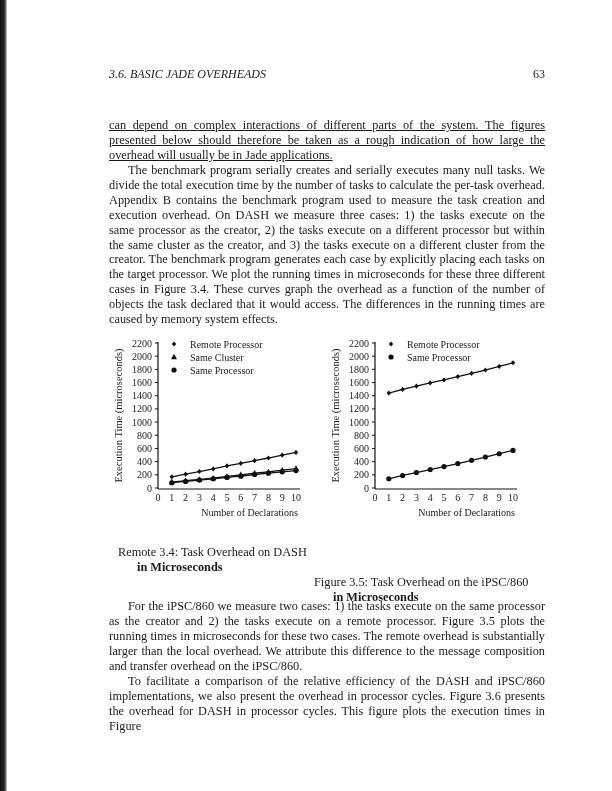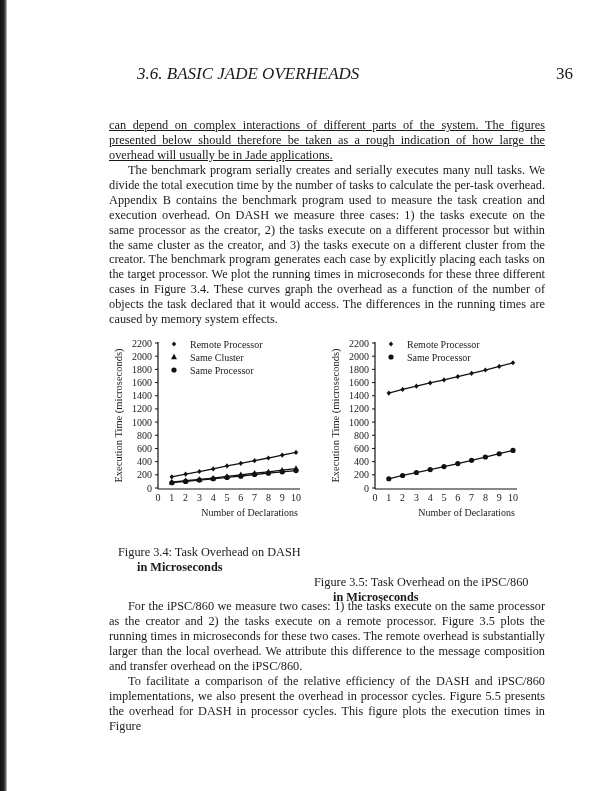--- a/index.html
+++ b/index.html
@@ -7,21 +7,21 @@
     width:612px; height:791px; position:relative; overflow:hidden;
     background:#ffffff; color:#1a1a1a;
     font-family:"Liberation Serif", "DejaVu Serif", serif;
   }
   .scan-edge {
     position:absolute; left:0; top:0; width:7px; height:791px;
     background:linear-gradient(to right,#111 0,#222 55%,#666 80%,#ddd 100%);
   }
   .running-head {
     position:absolute; left:109px; top:66px; width:436px; height:16px;
-    font-size:17px; line-height:16px;margin-left:28px;
+    font-size:12px; line-height:16px;
   }
   .running-head .title { position:absolute; left:0; top:0; font-style:italic; }
   .running-head .pageno { position:absolute; right:0; top:0; }
   .para {
     position:absolute; left:109px; width:436px;
     font-size:12.3px; line-height:14.9px; text-align:justify; margin:0;
   }
   .para.indent { text-indent:19px; }
   .chart { position:absolute; top:335px; }
   .chart svg { display:block; }
@@ -31,21 +31,21 @@
   }
   .caption .l2 { display:block; padding-left:19px;font-weight:bold; }
 </style>
 </head>
 <body>
 
 <div class="scan-edge"></div>
 
 <div class="running-head">
   <span class="title">3.6.  BASIC JADE OVERHEADS</span>
-  <span class="pageno">36</span>
+  <span class="pageno">63</span>
 </div>
 
 <p class="para" style="top:118px;text-decoration:underline;">can depend on complex interactions of different parts of the system. The figures presented below should therefore be taken as a rough indication of how large the overhead will usually be in Jade applications.</p>
 <p class="para indent" style="top:163px;">The benchmark program serially creates and serially executes many null tasks. We divide the total execution time by the number of tasks to calculate the per-task overhead. Appendix B contains the benchmark program used to measure the task creation and execution overhead. On DASH we measure three cases: 1) the tasks execute on the same processor as the creator, 2) the tasks execute on a different processor but within the same cluster as the creator, and 3) the tasks execute on a different cluster from the creator. The benchmark program generates each case by explicitly placing each tasks on the target processor. We plot the running times in microseconds for these three different cases in Figure 3.4. These curves graph the overhead as a function of the number of objects the task declared that it would access. The differences in the running times are caused by memory system effects.</p>
 
 <div class="chart" id="chart-left" style="left:108px;">
     <svg width="215" height="185" viewBox="0 0 215 185">
       <line x1="50" y1="7" x2="50" y2="154" stroke="#111" stroke-width="1.2"></line>
       <line x1="50" y1="154" x2="192" y2="154" stroke="#111" stroke-width="1.2"></line>
       <line x1="47" y1="153" x2="50" y2="153" stroke="#111" stroke-width="1"></line>
@@ -204,22 +204,22 @@
       <g>
         <polygon points="66,6.4 68.2,9 66,11.6 63.8,9" fill="#111"></polygon>
         <text x="82" y="12.5" font-size="10">Remote Processor</text>
         <circle cx="66" cy="22" r="2.6" fill="#111"></circle>
         <text x="82" y="25.5" font-size="10">Same Processor</text>
       </g>
     </svg>
   </div>
 
 <div class="caption" style="left:118px;">
-  <span>Figure 3.4:  Task Overhead on DASH</span>
+  <span>Remote 3.4:  Task Overhead on DASH</span>
   <span class="l2">in Microseconds</span>
 </div>
 <div class="caption" style="left:314px;margin-top:30px;">
   <span>Figure 3.5: Task Overhead on the iPSC/860</span>
   <span class="l2">in Microseconds</span>
 </div>
 
 <p class="para indent" style="top:599px;">For the iPSC/860 we measure two cases: 1) the tasks execute on the same processor as the creator and 2) the tasks execute on a remote processor. Figure 3.5 plots the running times in microseconds for these two cases. The remote overhead is substantially larger than the local overhead. We attribute this difference to the message composition and transfer overhead on the iPSC/860.</p>
-<p class="para indent" style="top:674px;">To facilitate a comparison of the relative efficiency of the DASH and iPSC/860 implementations, we also present the overhead in processor cycles. Figure 5.5 presents the overhead for DASH in processor cycles. This figure plots the execution times in Figure</p>
+<p class="para indent" style="top:674px;">To facilitate a comparison of the relative efficiency of the DASH and iPSC/860 implementations, we also present the overhead in processor cycles. Figure 3.6 presents the overhead for DASH in processor cycles. This figure plots the execution times in Figure</p>
 
 </body></html>

